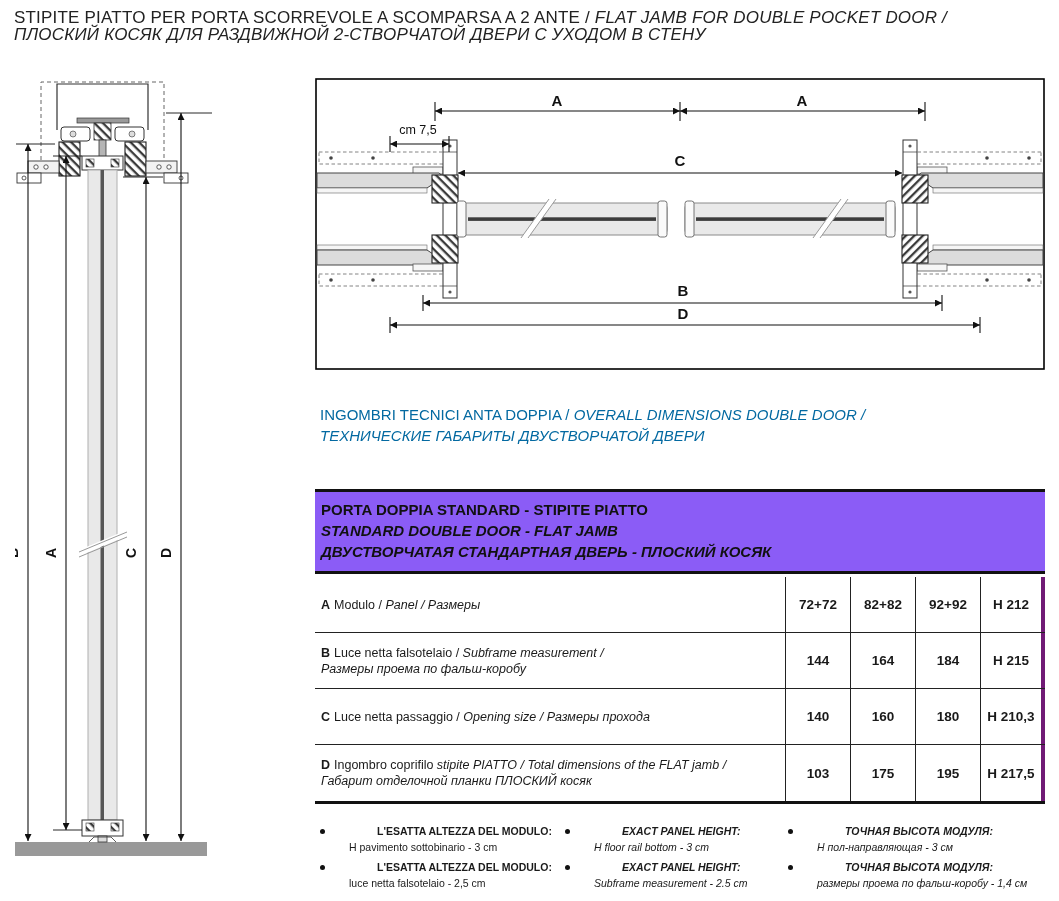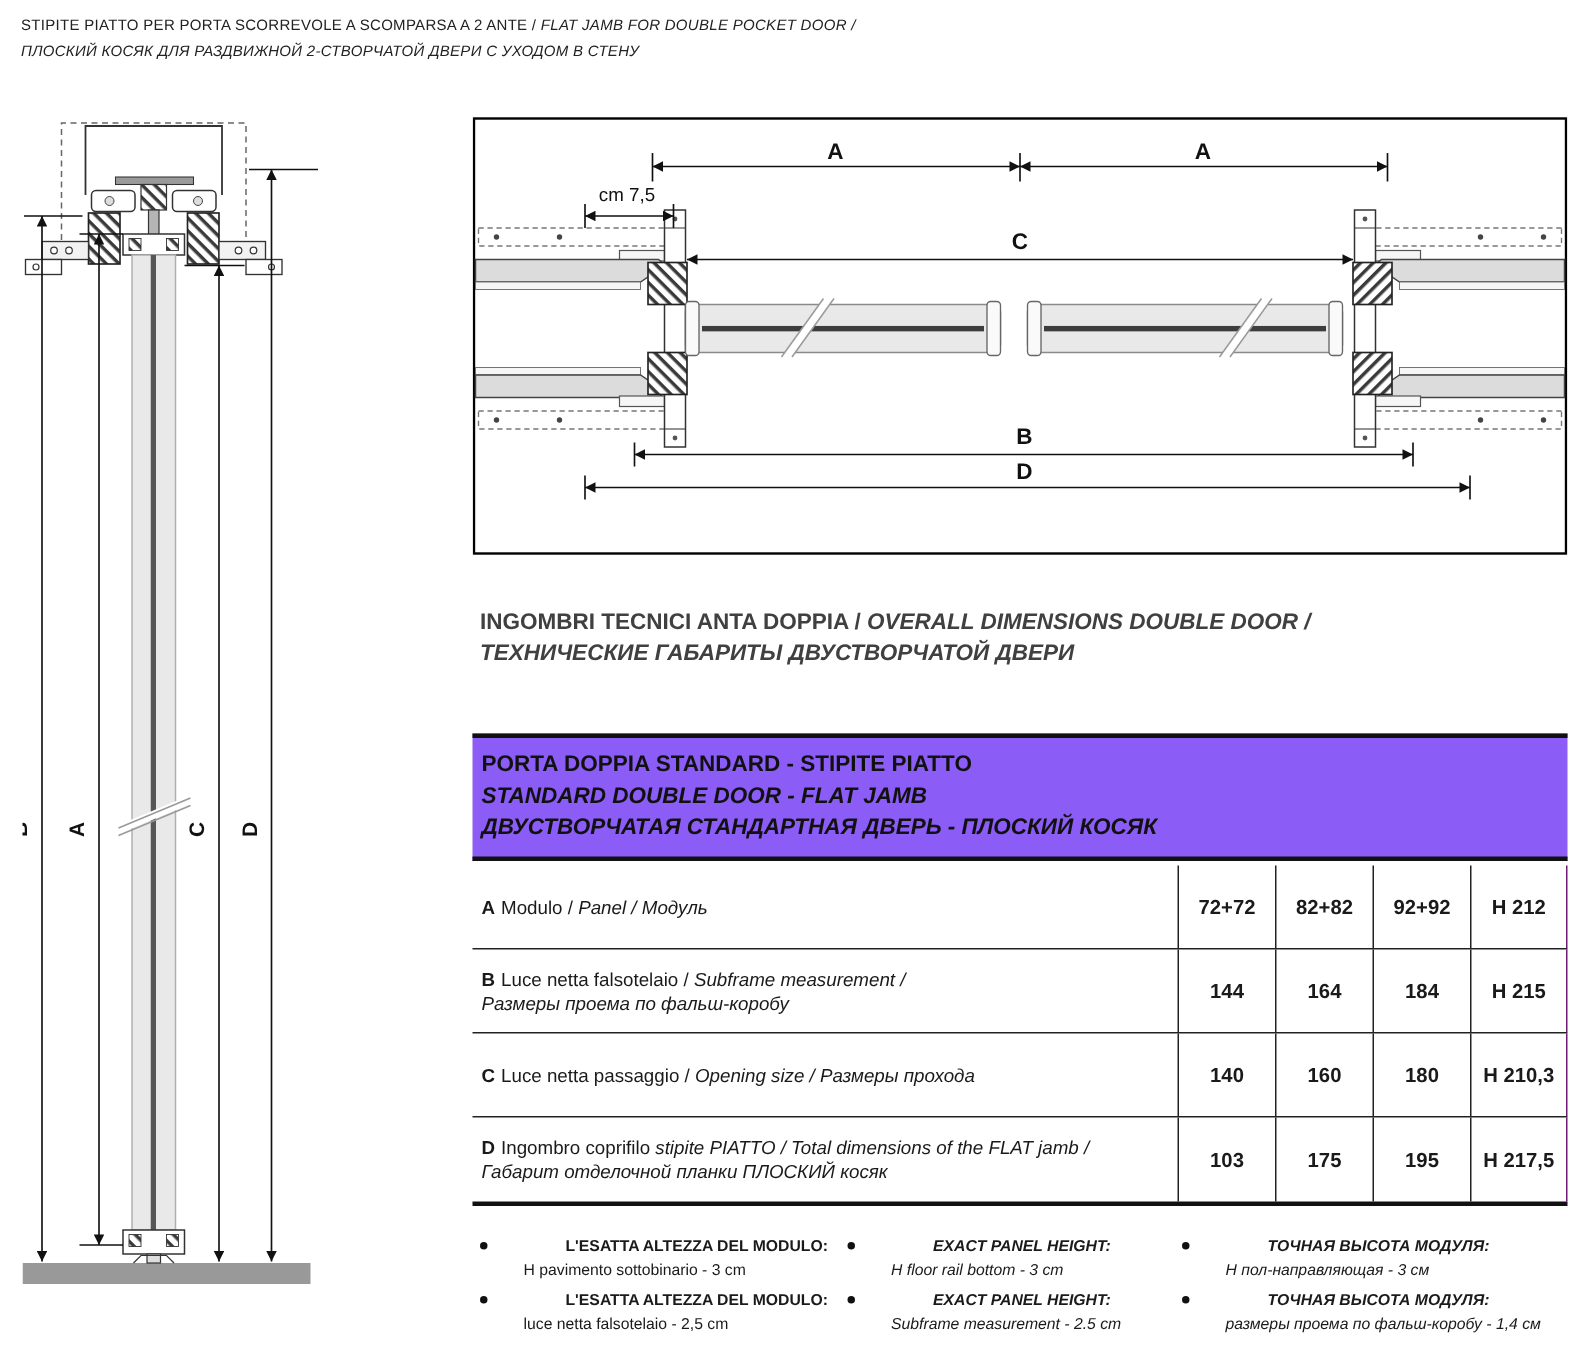--- a/index.html
+++ b/index.html
@@ -4,49 +4,49 @@
 <style>
   html,body{margin:0;padding:0;}
   body{
     width:1059px;height:901px;position:relative;background:#ffffff;
     font-family:"Liberation Sans",sans-serif;color:#1a1a1a;overflow:hidden;
     -webkit-font-smoothing:antialiased;
   }
   .it{font-style:italic;}
 
   
-  .hdr{position:absolute;left:14px;top:9px;font-size:10px;line-height:17px;
+  .hdr{position:absolute;left:14px;top:9px;font-size:17px;line-height:17px;
        letter-spacing:.2px;color:#222;}
 
   
   .sect{position:absolute;left:15px;top:76px;}
   .plan{position:absolute;left:315px;top:78px;}
   .sect text,.plan text{font-family:"Liberation Sans",sans-serif;fill:#111;}
 
   
-  .stitle{position:absolute;left:320px;top:404px;font-size:15px;font-weight:bold;
-          line-height:21px;color:#404040;}
+  .stitle{position:absolute;left:320px;top:404px;font-size:15px;font-weight:normal;
+          line-height:21px;color:#0369a1;}
 
   
   .gbox{position:absolute;left:315px;top:489px;width:730px;box-sizing:border-box;
         background:#8b5cf6;border-top:3px solid #111;border-bottom:3px solid #111;
         padding:7px 8px 9px 6px;font-size:15px;font-weight:bold;line-height:21px;color:#111;}
 
   
   .dtable{position:absolute;left:315px;top:577px;width:730px;border-bottom:3px solid #111;}
   .drow{display:flex;height:56px;box-sizing:border-box;border-bottom:1px solid #222;}
   .drow:last-child{border-bottom:none;justify-content:space-between;}
   .dlabel{width:470px;box-sizing:border-box;display:flex;flex-direction:column;
           justify-content:center;padding-left:6px;font-size:12.5px;line-height:16px;}
   .dletter{font-weight:bold;margin-right:4px;}
   .lab2{margin-top:0;}
   .lab2:empty{display:none;}
   .dval{width:65px;box-sizing:border-box;border-left:1px solid #222;display:flex;
         align-items:center;justify-content:center;font-weight:bold;font-size:13.5px;}
-  .dval.last{border-right:1px solid #701a75;}
+  .dval.last{border-right:4px solid #701a75;}
 
   
   .notes{position:absolute;left:320px;top:824px;display:flex;}
   .ncol{box-sizing:border-box;}
   .ncol.c1{width:245px;}
   .ncol.c2{width:223px;}
   .ncol.c3{width:260px;}
   .note{margin-bottom:5px;font-size:10.5px;line-height:15px;}
   .ntitle{font-weight:bold;display:flex;align-items:baseline;gap:46px;}
   .bullet{display:inline-block;width:5px;height:5px;border-radius:50%;
@@ -234,21 +234,21 @@
 <div class="gbox">
   <div>PORTA DOPPIA STANDARD - STIPITE PIATTO</div>
   <div class="it">STANDARD DOUBLE DOOR - FLAT JAMB</div>
   <div class="it">ДВУСТВОРЧАТАЯ СТАНДАРТНАЯ ДВЕРЬ - ПЛОСКИЙ КОСЯК</div>
 </div>
 
 <div class="dtable">
 
   <div class="drow">
     <div class="dlabel">
-      <div class="lab1"><span class="dletter">A</span><span>Modulo / </span><span class="it">Panel / Модуль</span></div>
+      <div class="lab1"><span class="dletter">A</span><span>Modulo / </span><span class="it">Panel / Размеры</span></div>
 
     </div>
     <div class="dval">72+72</div>
     <div class="dval">82+82</div>
     <div class="dval">92+92</div>
     <div class="dval last">H 212</div>
   </div>
 
   <div class="drow">
     <div class="dlabel">

